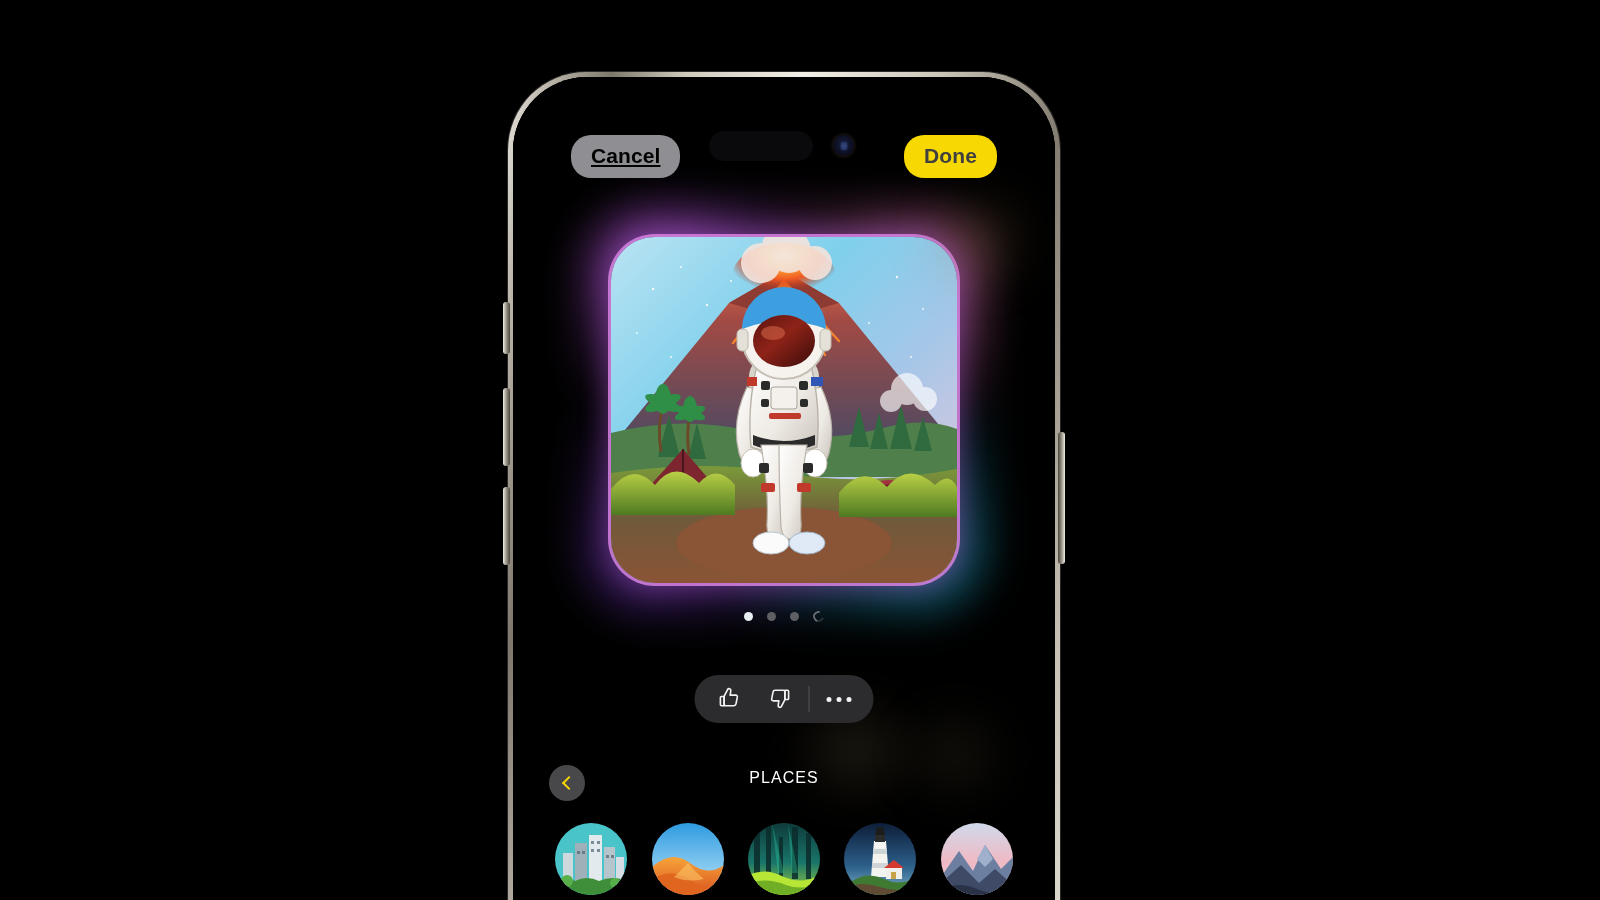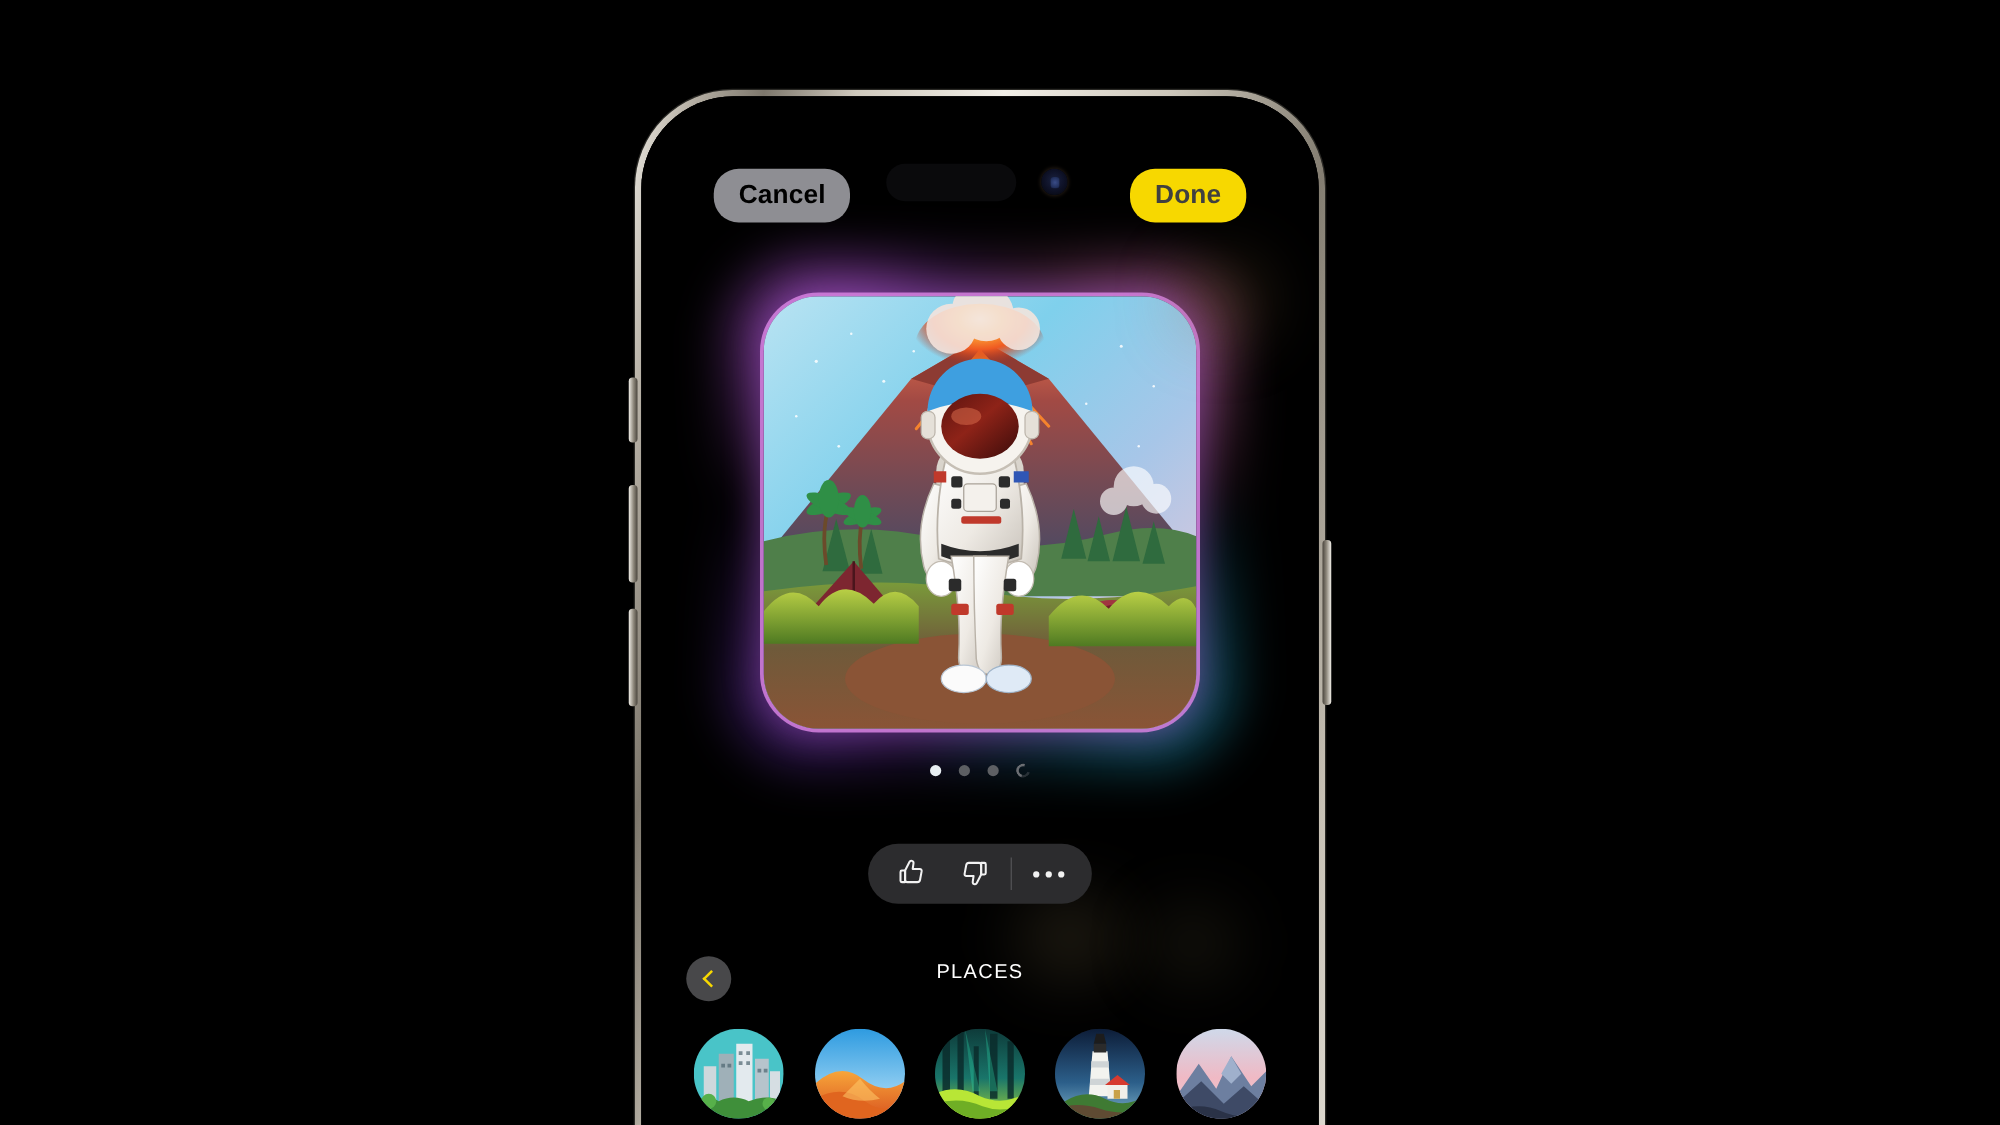--- a/index.html
+++ b/index.html
@@ -92,21 +92,21 @@
     z-index: 12;
   }
   .pill {
     border: none; outline: none; cursor: pointer;
     border-radius: 20px;
     font-size: 21px; font-weight: 600;
     font-family: "Liberation Sans", sans-serif;
     padding: 9px 20px 10px;
     letter-spacing: .1px;
   }
-  .pill-cancel { background: #8e8e93; color: #000; }
+  .pill-cancel { background: #8e8e93; color: #000; text-decoration: underline; }
   .pill-done   { background: #f7d800; color: #404040; }
 
   
   .hero-wrap {
     position: absolute; left: 50%; top: 160px;
     transform: translateX(-50%);
     width: 346px; height: 346px;
   }
   .glow {
     position: absolute; inset: -34px;

